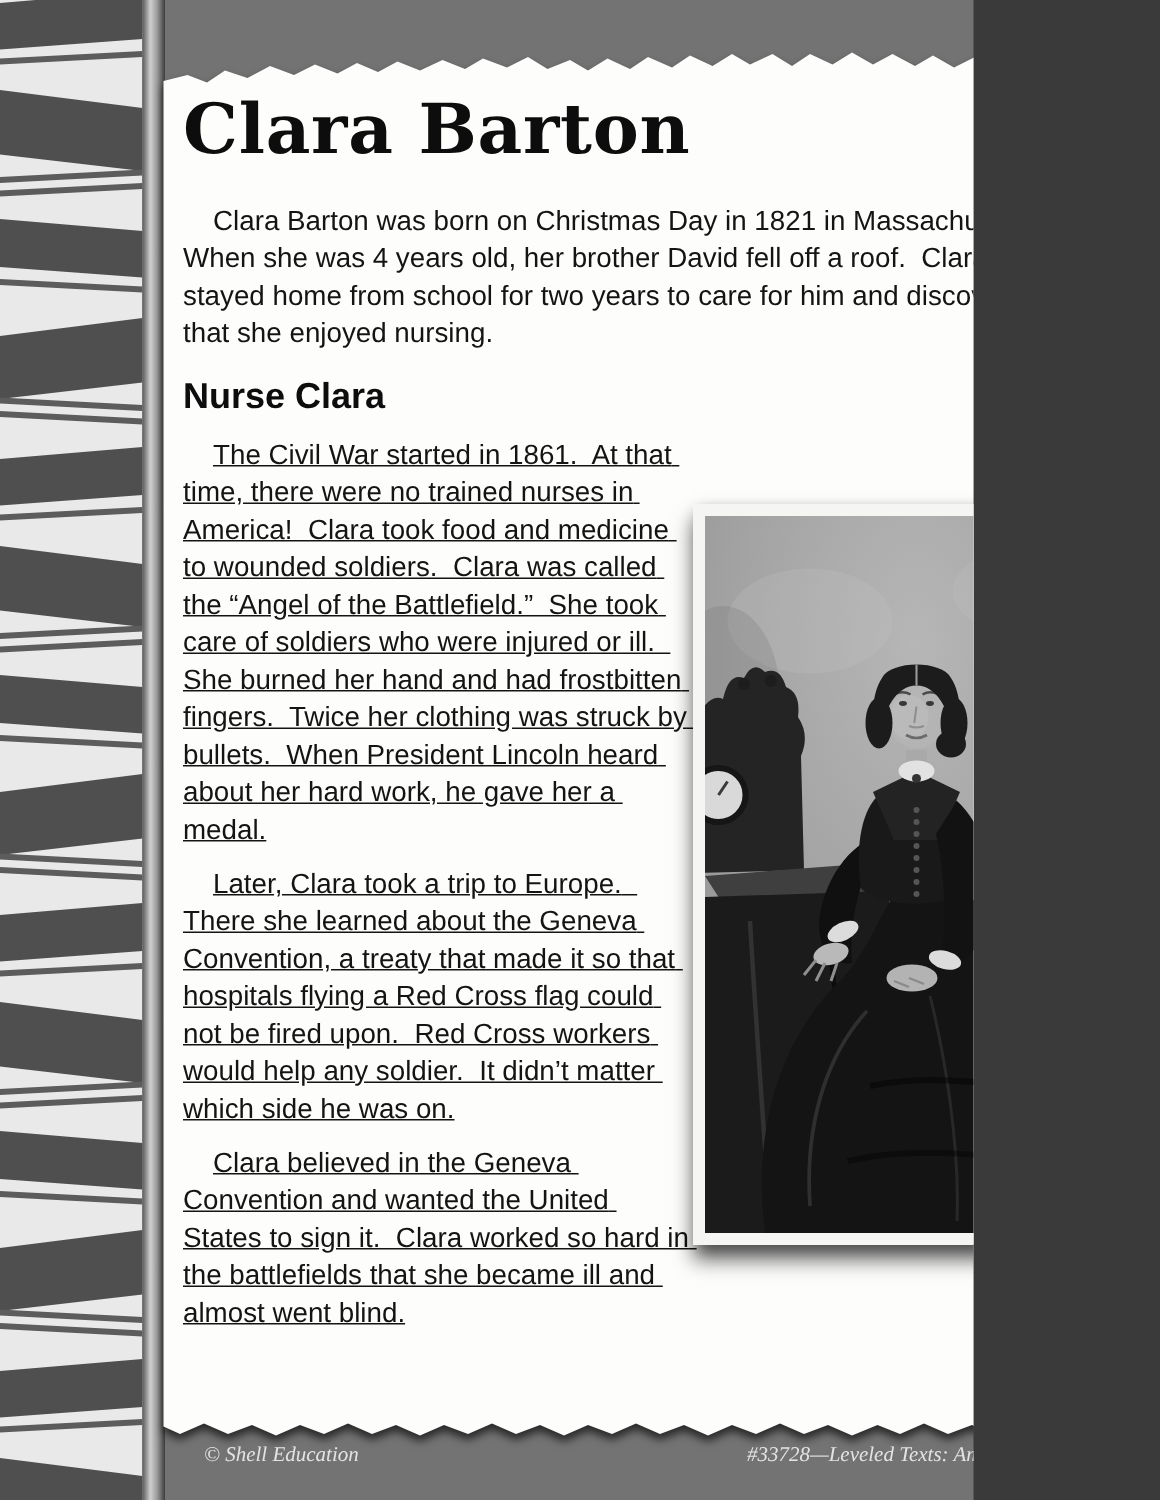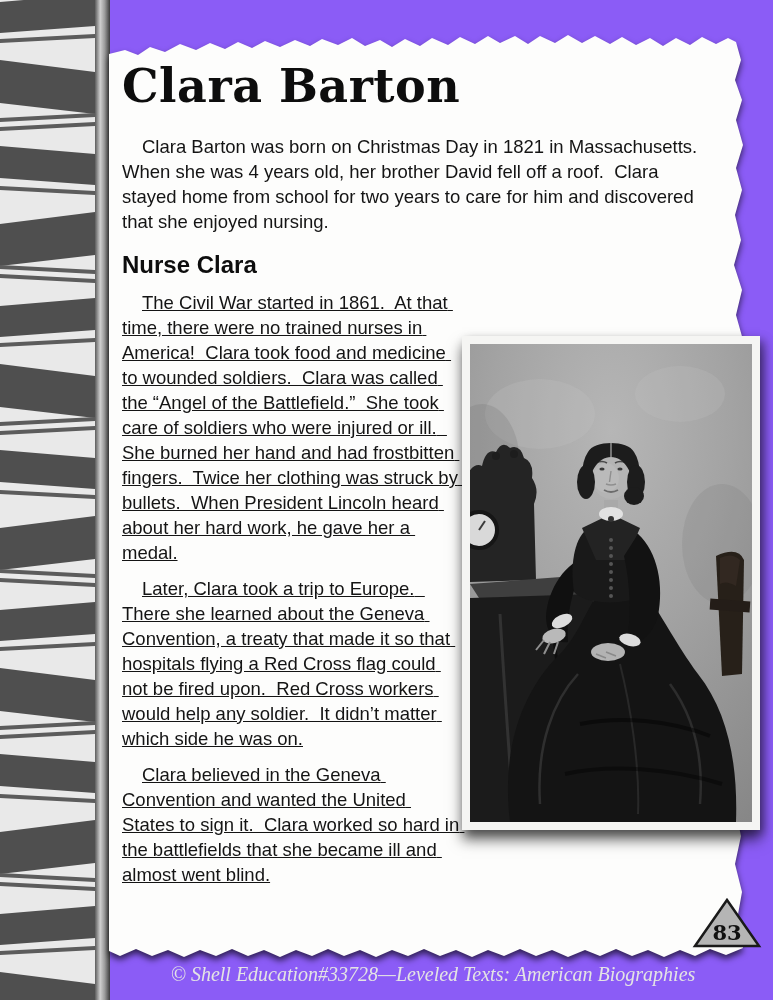--- a/index.html
+++ b/index.html
@@ -1,19 +1,19 @@
 <!DOCTYPE html>
 <html><head>
 <meta charset="utf-8">
 <style>
   * { margin:0; padding:0; box-sizing:border-box; }
   html,body { width:773px; height:1000px; }
   body { font-family:"Liberation Sans", sans-serif; background:#3a3a3a; }
 
-  .canvas { position:relative; width:773px; height:1000px; background:#8b5cf6; overflow:hidden; }
+  .canvas { position:relative; width:649px; height:1000px; background:#737373; overflow:hidden; }
 
   
   .stripes { position:absolute; left:0; top:0; width:95px; height:1000px; }
 
   
   .spine { position:absolute; left:95px; top:0; width:15px; height:1000px;
            background:linear-gradient(90deg,#5c5c5c 0%,#cfcfcf 35%,#9b9b9b 65%,#3c3c3c 100%); }
 
   
   .paper-svg { position:absolute; left:0; top:0; width:773px; height:1000px; }
@@ -33,23 +33,23 @@
   .photo { position:absolute; left:462px; top:336px; width:298px; height:494px;
            background:#f5f5f3; padding:8px;
            box-shadow:0 10px 13px rgba(0,0,0,0.55), 4px 4px 9px rgba(0,0,0,0.35); }
   .photo svg { display:block; width:282px; height:478px; }
 
   
   .pagenum { position:absolute; left:692px; top:896px; width:70px; height:54px; }
   .pagenum text { font-family:"DejaVu Serif", serif; font-weight:700; font-size:21px; fill:#111; }
 
   
-  .footer { position:absolute; left:120px; top:963px; width:626px; display:flex;
-            justify-content:center; font-family:"Liberation Serif", serif;
-            font-style:italic; font-size:20px; color:#e4e4e4; }
+  .footer { position:absolute; left:136px; top:963px; width:626px; display:flex;
+            justify-content:space-between; font-family:"Liberation Serif", serif;
+            font-style:italic; font-size:14px; color:#e4e4e4; }
 </style>
 </head>
 <body>
 
 <div class="canvas">
 
   <svg class="stripes" viewBox="0 0 95 1000" preserveAspectRatio="none">
     <rect x="0" y="0" width="95" height="1000" fill="#e9e9e9"></rect>
     <g fill="#4f4f4f">
       <polygon points="0,2 95,-6 95,26 0,33"></polygon>

